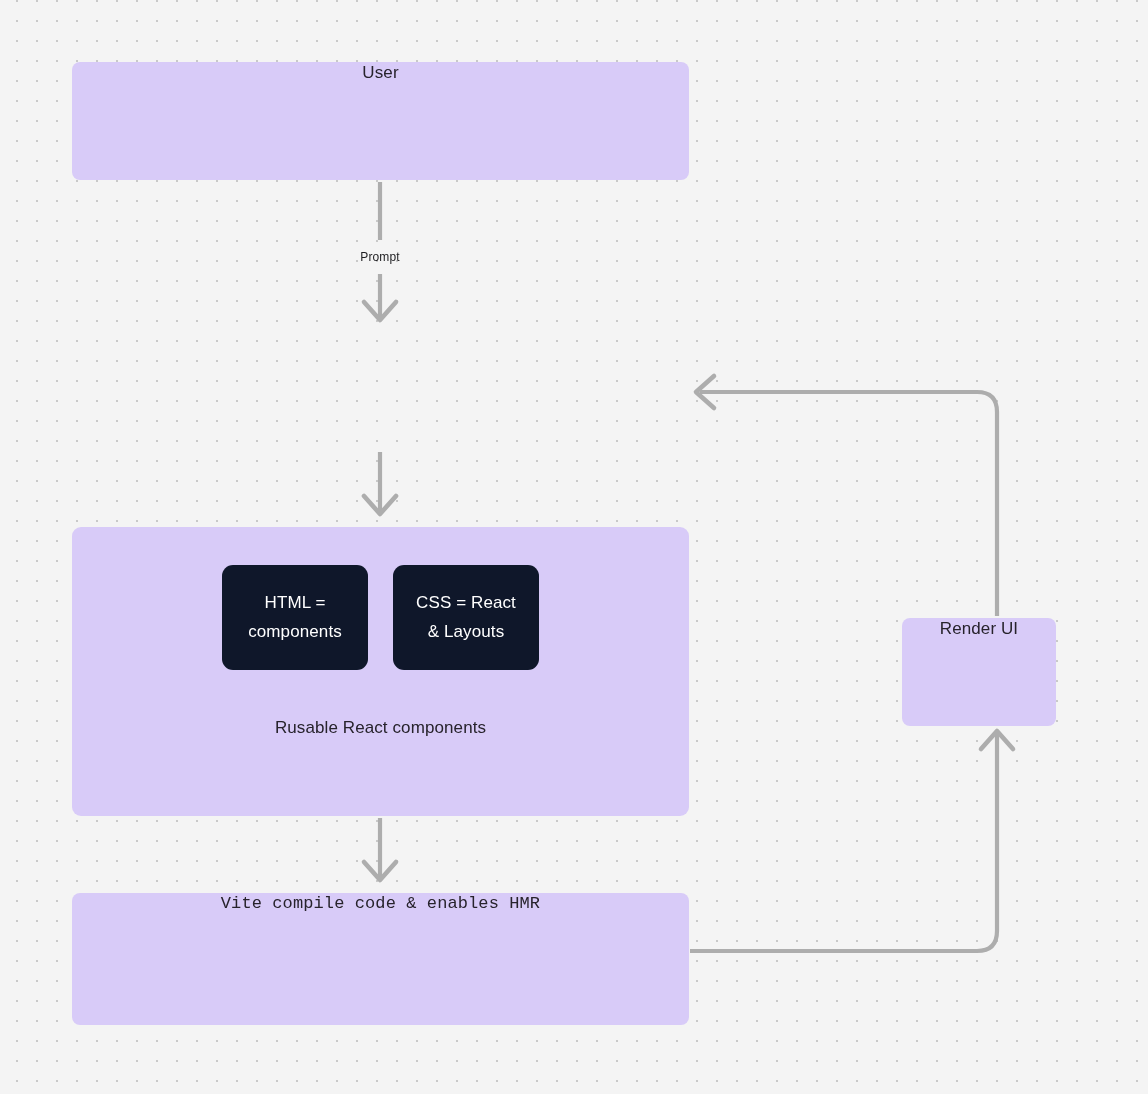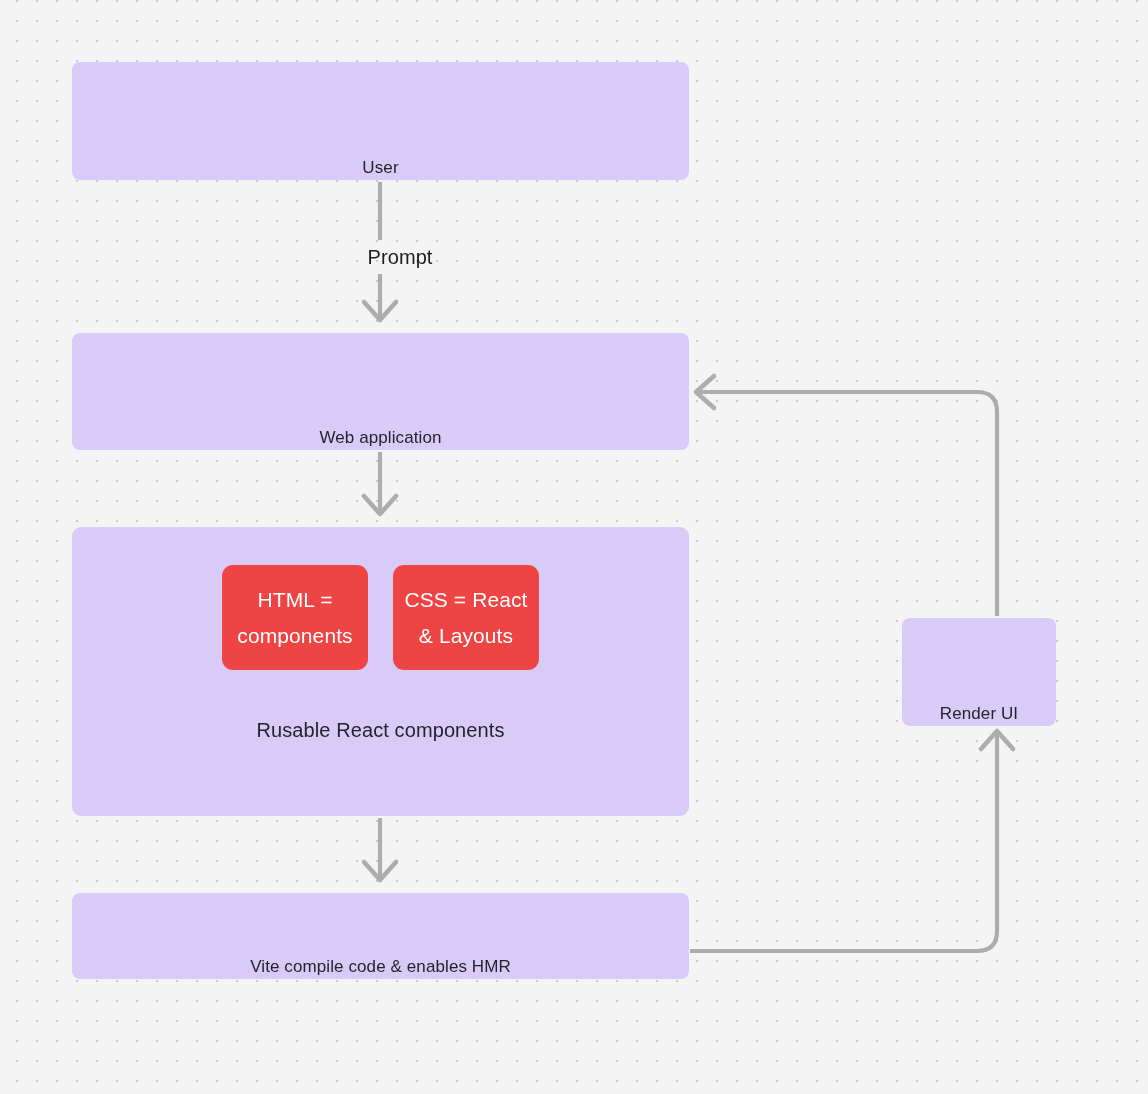--- a/index.html
+++ b/index.html
@@ -24,80 +24,79 @@
     width: 1148px;
     height: 1094px;
   }
 
   
   .node {
     position: absolute;
     background: #d8cbf8;
     border-radius: 8px;
     display: flex;
-    align-items: flex-end;
+    align-items: flex-start;
     justify-content: center;
     color: #27232c;
     font-size: 17px;
     line-height: 1.35;
     text-align: center;
     letter-spacing: 0.1px;
   }
 
   .node-user        { left: 72px;  top: 62px;  width: 617px; height: 118px; }
   .node-webapp      { left: 72px;  top: 333px; width: 617px; height: 117px; }
   .node-group       { left: 72px;  top: 527px; width: 617px; height: 289px;
                       display: block; border-radius: 9px; }
-  .node-vite        { left: 72px;  top: 893px; width: 617px; height: 86px; }
+  .node-vite        { left: 72px;  top: 893px; width: 617px; height: 132px; font-family: Liberation Mono, monospace; }
   .node-render      { left: 902px; top: 618px; width: 154px; height: 108px; }
 
   
   .group-row {
     position: absolute;
     left: 0; right: 0;
     top: 38px;
     display: flex;
     justify-content: center;
     gap: 25px;
   }
 
   .chip {
     width: 146px;
     height: 105px;
-    background: #ef4444;
+    background: #0f172a;
     border-radius: 11px;
     display: flex;
     align-items: center;
     justify-content: center;
     text-align: center;
     color: #ffffff;
-    font-size: 21px;
+    font-size: 17px;
     line-height: 1.7;
     letter-spacing: 0.1px;
   }
 
   .group-caption {
     position: absolute;
     left: 0; right: 0;
     top: 190px;
     text-align: center;
     color: #27232c;
-    font-size: 20px;
+    font-size: 17px;
     letter-spacing: 0.1px;
   }
 
   
   .edge-label {
     position: absolute;
-    font-size: 20px;
+    font-size: 12px;
     color: #1d1d20;
     letter-spacing: 0.1px;
     white-space: nowrap;
     transform: translate(-50%, -50%);
-    margin-left: 20px;
   }
   .label-prompt { left: 380px; top: 257px; }
 
   
   #edges {
     position: absolute;
     left: 0; top: 0;
     width: 1148px;
     height: 1094px;
     pointer-events: none;
@@ -148,23 +147,20 @@
     <g>
       <path class="edge-path" d="M997,616 L997,412 Q997,392 977,392 L700,392"></path>
       <path class="edge-head" d="M714,376 L696,392 L714,408"></path>
     </g>
   </svg>
 
   <div class="node node-user">
     <span>User</span>
   </div>
 
-  <div class="node node-webapp">
-    <span>Web application</span>
-  </div>
 
   <div class="node node-group">
     <div class="group-row">
       <div class="chip">
         <span>
           <span>HTML =</span><br>
           <span>components</span>
         </span>
       </div>
       <div class="chip">

